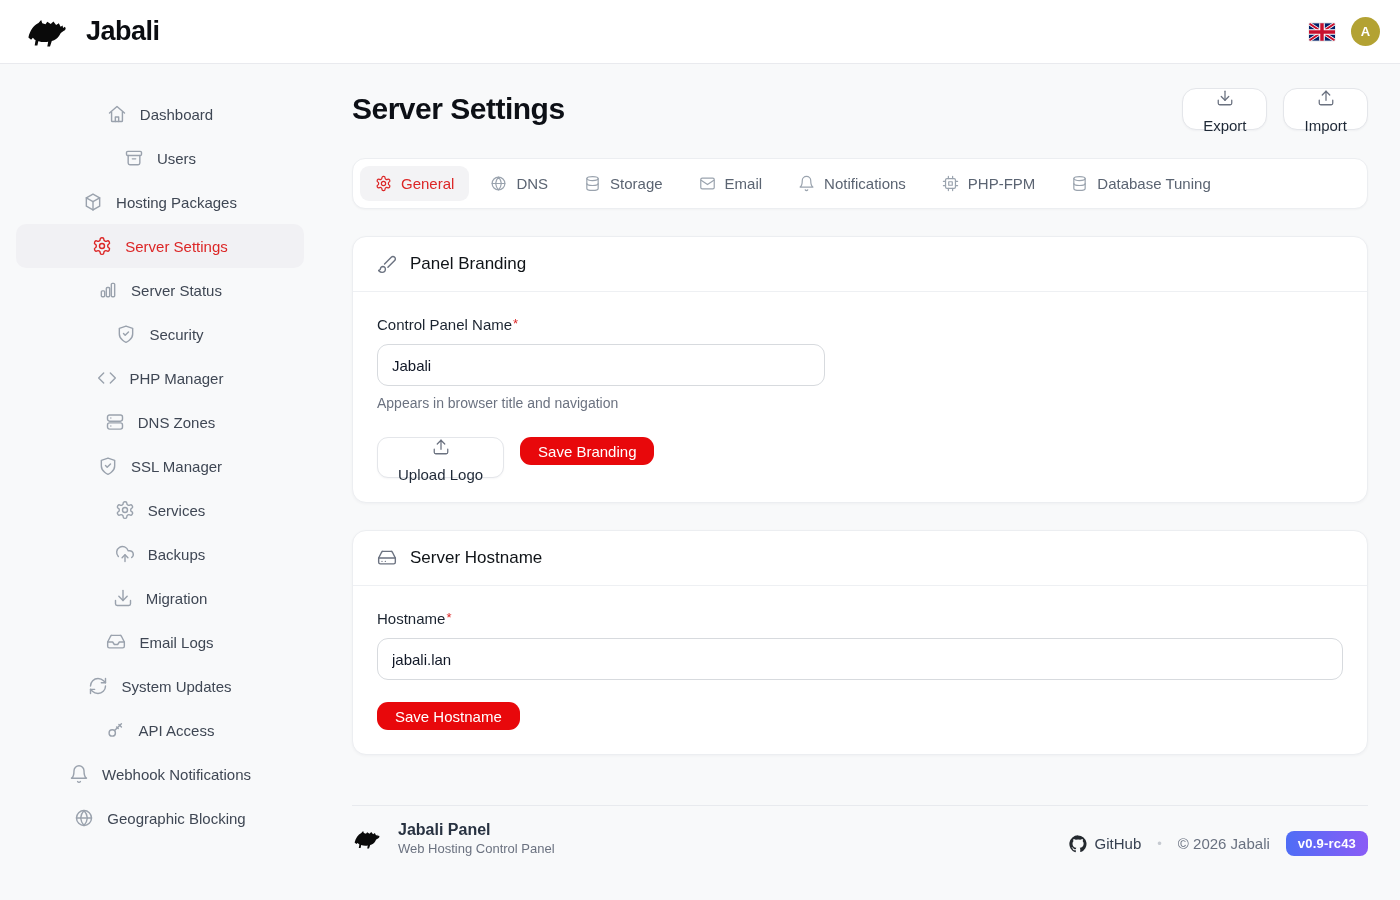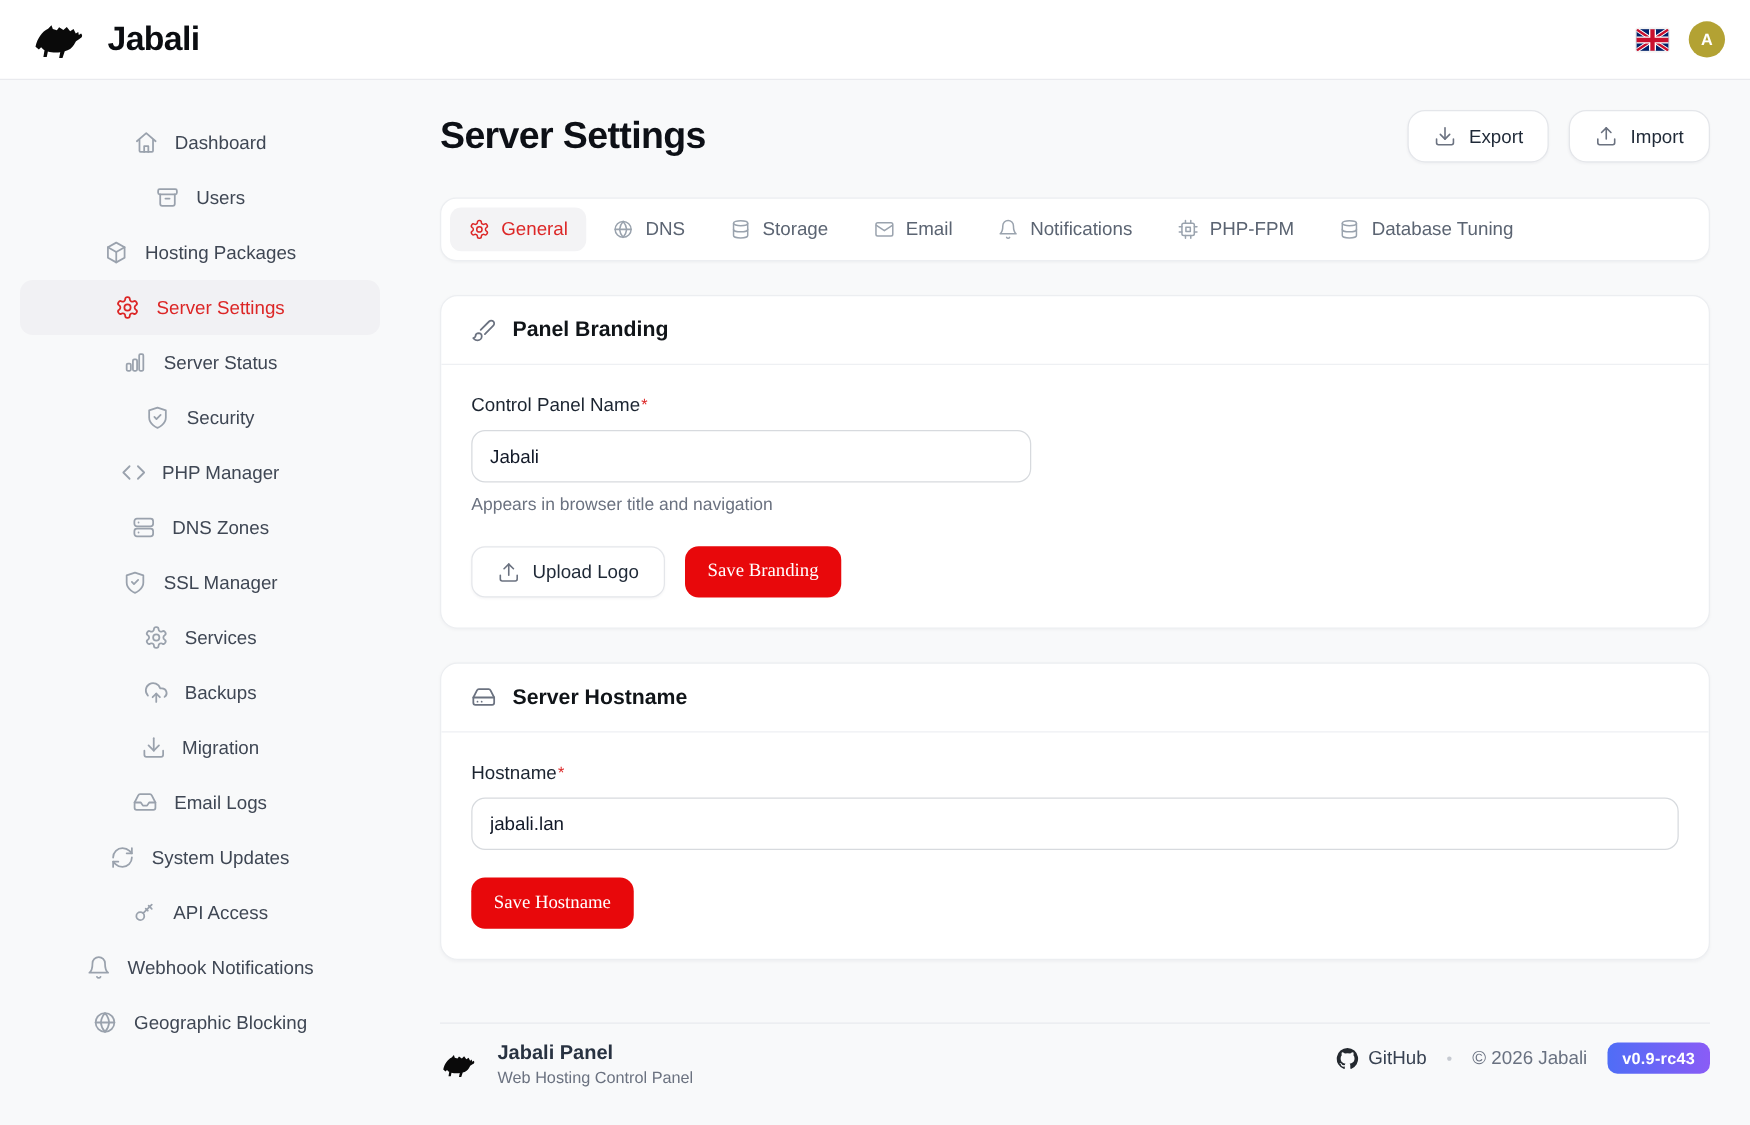--- a/index.html
+++ b/index.html
@@ -28,59 +28,59 @@
   .side-item.active { background:#f1f1f4; color:var(--accent); font-weight:500; }
   .side-item.active .ic { color:var(--accent); }
 
   .main { flex:1; padding:0 32px; display:flex; flex-direction:column; }
 
   .page-head { margin-top:24px; display:flex; align-items:center; justify-content:space-between; }
   .page-title { font-size:30px; font-weight:800; color:#0d1016; letter-spacing:-0.5px; }
   .head-actions { display:flex; gap:16px; }
   .btn { display:inline-flex; align-items:center; gap:10px; border:1px solid #e4e6ea; background:#fff;
          height:42px; padding:0 20px; border-radius:14px; font-size:15px; color:#1f2937; cursor:pointer;
-         font-family:inherit; box-shadow:0 1px 2px rgba(16,24,40,.04); }
+         font-family:inherit; box-shadow:0 1px 2px rgba(16,24,40,.04);flex-direction:column; }
   .btn .ic { width:18px; height:18px; color:#6b7280; }
   .btn .ic svg { width:18px; height:18px; display:block; }
 
   
   .tabs { margin-top:28px; background:#fff; border:1px solid #eceef1; border-radius:13px;
           padding:7px; display:flex; gap:6px; align-items:center; box-shadow:0 1px 2px rgba(16,24,40,.03); }
   .tab { display:flex; align-items:center; gap:9px; padding:9px 15px; border-radius:9px;
          font-size:15px; color:#5b6472; cursor:pointer; white-space:nowrap; }
   .tab .ic { width:17px; height:17px; color:#9aa3ae; }
   .tab .ic svg { width:17px; height:17px; display:block; }
   .tab.active { background:#f3f3f5; color:var(--accent); font-weight:500; }
   .tab.active .ic { color:var(--accent); }
 
   
   .card { margin-top:27px; background:#fff; border:1px solid #eceef1; border-radius:14px;
           box-shadow:0 1px 3px rgba(16,24,40,.04); overflow:hidden; }
   .card-head { display:flex; align-items:center; gap:13px; padding:17px 24px; border-bottom:1px solid #eef0f3; }
   .card-head .ic { width:20px; height:20px; color:#6b7280; }
   .card-head .ic svg { width:20px; height:20px; display:block; }
-  .card-title { font-size:17px; font-weight:700; color:#101418; }
+  .card-title { font-size:17px; font-weight:400; color:#101418; }
   .card-body { padding:24px; }
 
   .field-label { font-size:15px; color:#1b2430; }
   .req { color:var(--accent); font-size:13px; vertical-align:top; margin-left:1px; }
   .text-input { display:block; margin-top:10px; height:42px; border:1px solid #d7dade; border-radius:11px;
                 padding:0 14px; font-size:15px; color:#111827; font-family:inherit; background:#fff; outline:none; }
   .input-md { width:448px; }
   .input-full { width:100%; }
   .help { margin-top:9px; font-size:14px; color:#6b7280; }
   .btn-row { margin-top:26px; display:flex; gap:16px; }
-  .btn-red { display:inline-flex; align-items:center; justify-content:center; height:41px; padding:0 18px;
+  .btn-red { display:inline-flex; align-items:center; justify-content:center; height:28px; padding:0 18px;
              background:var(--button-red); color:#fff; font-size:15px; border:none; border-radius:11px;
-             cursor:pointer; font-family:Liberation Serif, serif; }
+             cursor:pointer; font-family:Liberation Sans, sans-serif; }
   .btn-plain { height:41px; border-radius:11px; }
 
   
   .footer { margin-top:50px; border-top:1px solid #e8eaee; padding:15px 0 0;
-            display:flex; align-items:flex-start; justify-content:space-between;gap:48px; }
+            display:flex; align-items:flex-end; justify-content:space-between;gap:48px; }
   .f-left { display:flex; align-items:center; gap:12px; }
   .f-left .boar svg { width:34px; height:24px; display:block; }
   .f-brand { font-size:16px; font-weight:700; color:#283241; }
   .f-sub { font-size:13px; color:#6b7280; margin-top:2px; }
   .f-right { display:flex; align-items:center; }
   .gh { display:flex; align-items:center; gap:8px; font-size:15px; color:#374151; cursor:pointer; }
   .gh .ic { width:18px; height:18px; color:#24292f; }
   .gh .ic svg { width:18px; height:18px; display:block; }
   .dot { color:#c6cad1; font-size:13px; margin:0 16px; }
   .copyright { font-size:15px; color:#697180; }

